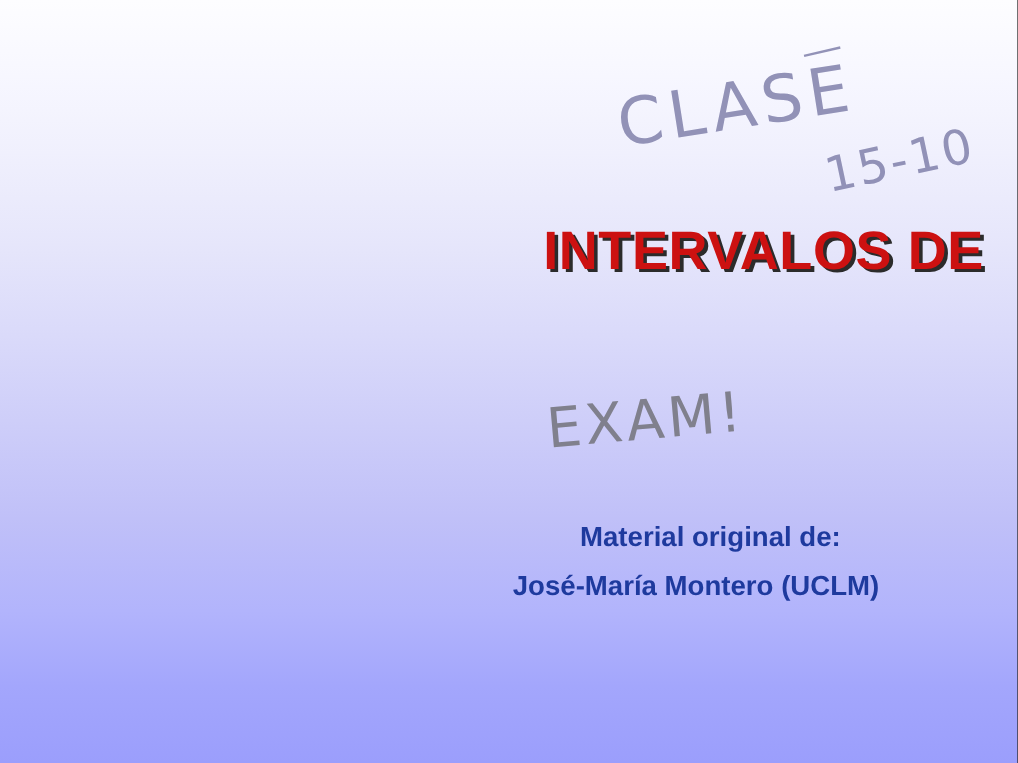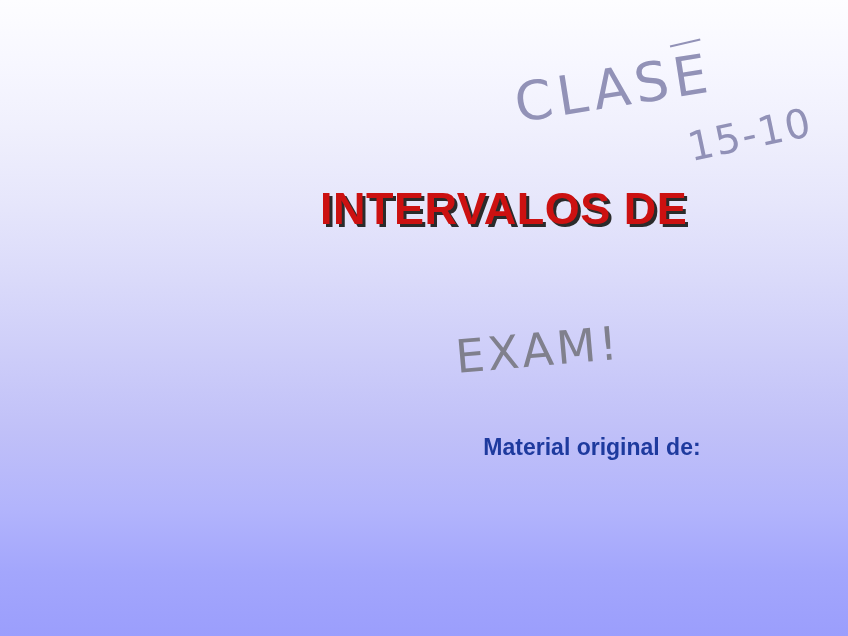--- a/index.html
+++ b/index.html
@@ -79,21 +79,21 @@
     transform-origin: left bottom;
     opacity: 0.92;
   }
 
   
   #title-block {
     position: absolute;
     left: 320px;
     top: 186px;
     width: 500px;
-    text-align: left;
+    text-align: right;
   }
   .title-line {
     font-size: 45px;
     font-weight: bold;
     color: #cc1111;
     letter-spacing: 0.5px;
     line-height: 1.0;
     text-shadow: 3px 3px 0 #2b2b2b;
     white-space: nowrap;
   }
@@ -134,15 +134,16 @@
   <div class="handwriting" id="hw-exam">
     <span>EXAM!</span>
   </div>
 
   <div id="title-block">
     <div class="title-line" id="title-line-1">INTERVALOS DE</div>
   </div>
 
   <div id="subtitle-block">
     <div class="subtitle-line" id="subtitle-line-1">Material original de:</div>
+    <div class="subtitle-line" id="subtitle-line-2">José-María Montero (UCLM)</div>
   </div>
 
 </div>
 
 </body></html>

